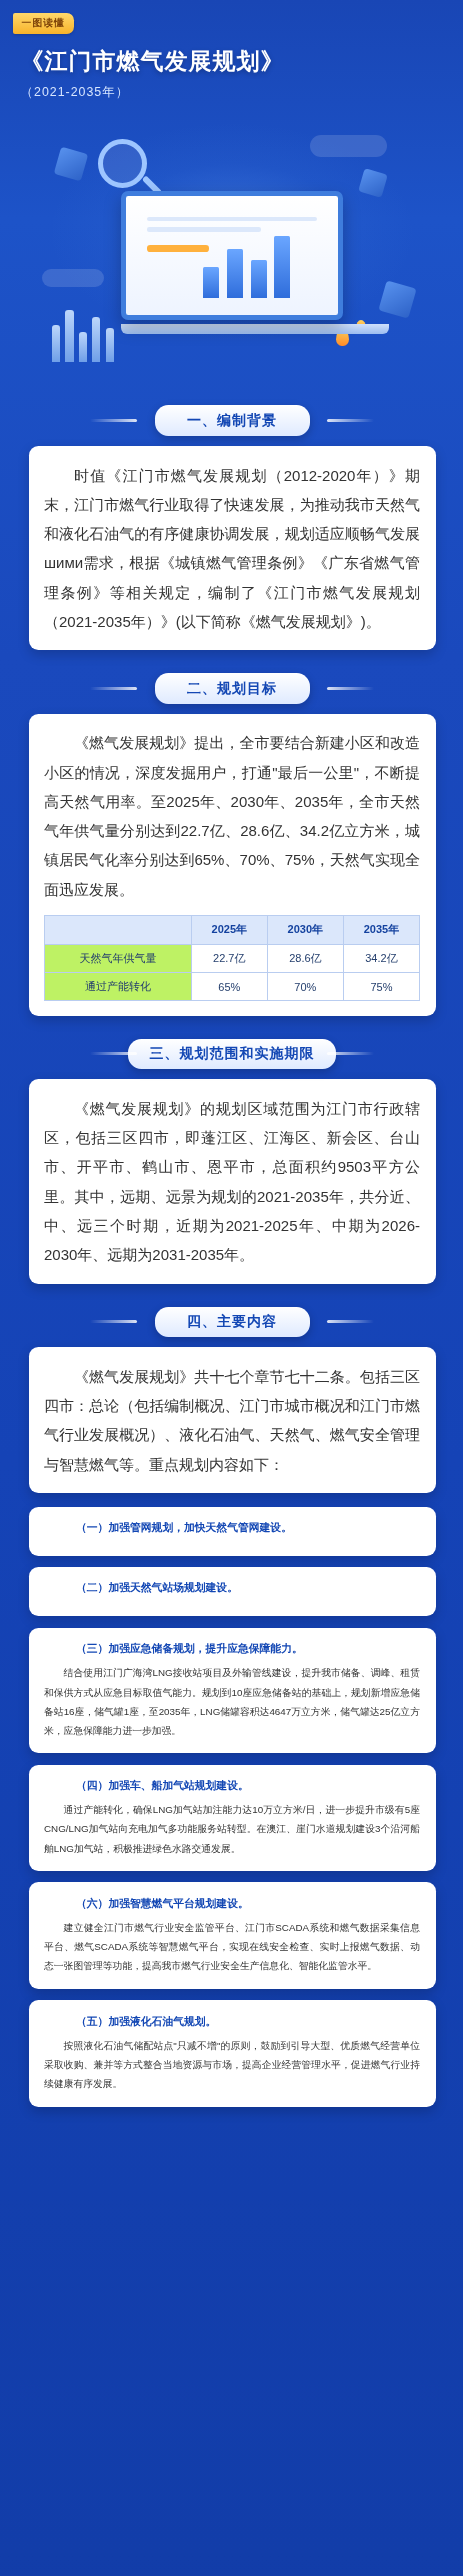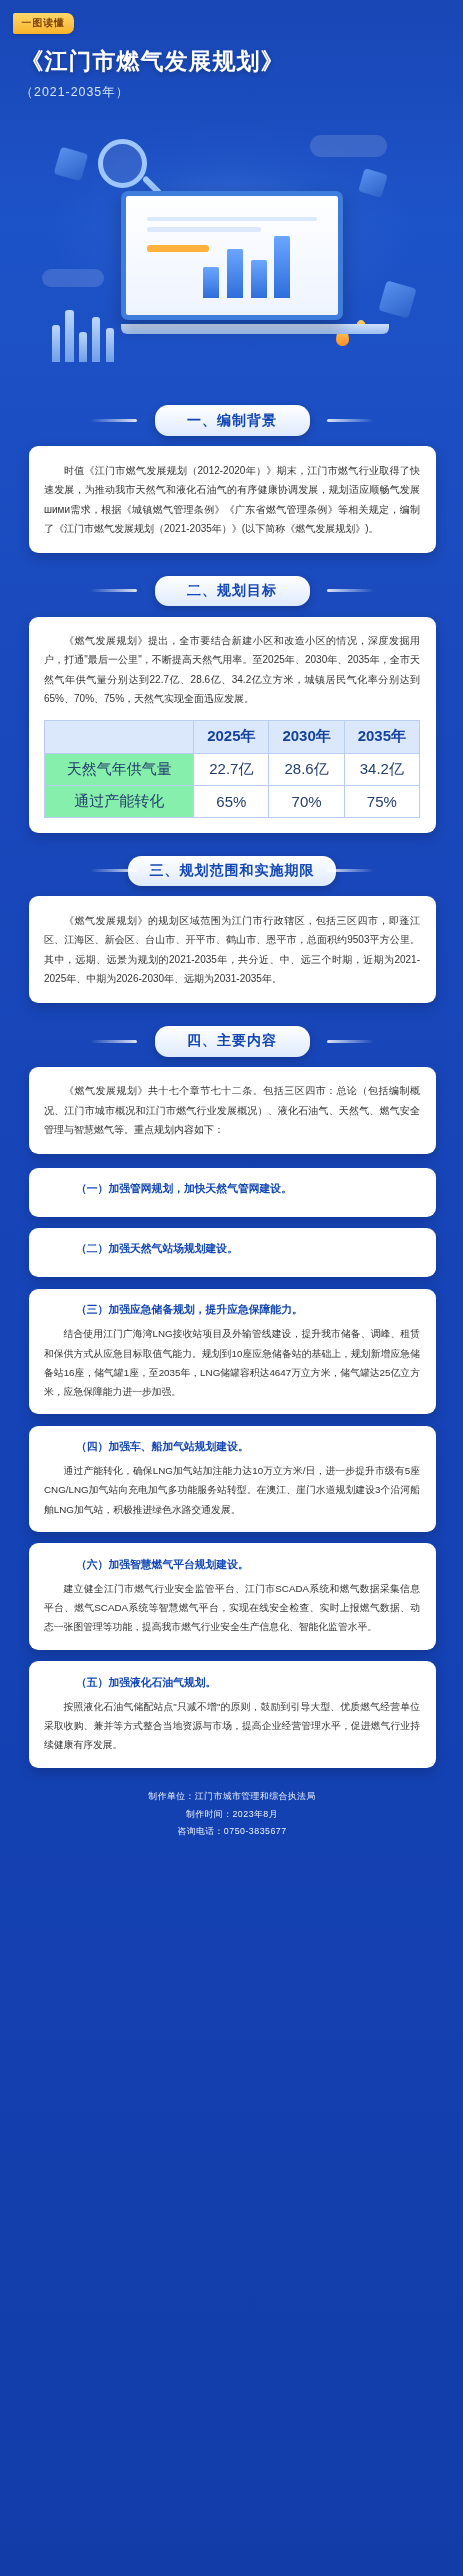--- a/index.html
+++ b/index.html
@@ -185,45 +185,45 @@
   .card {
     width: 407px;
     margin: 0 auto 13.4px;
     background: #ffffff;
     border-radius: 9.3px;
     padding: 14.4px 15.5px;
     box-shadow: 0 4.1px 11.3px rgba(0,0,0,0.18);
   }
   .card p {
     color: #333333;
-    font-size: 10px;
+    font-size: 15px;
     line-height: 1.95;
     text-align: justify;
     text-indent: 2em;
   }
   
   .tbl {
     width: 100%;
     border-collapse: collapse;
     margin-top: 11.3px;
-    font-size: 15px;
+    font-size: 11px;
   }
   .tbl th, .tbl td {
     border: 0.5px solid #b9cdf0;
     padding: 6.2px 4.1px;
     text-align: center;
     color: #26406e;
   }
   .tbl thead th {
     background: #dbe7fb;
     font-weight: bold;
     color: #14429f;
   }
   .tbl tbody th {
-    background: #86efac;
+    background: #bef264;
     font-weight: normal;
     text-align: center;
   }
   
   .item {
     width: 407px;
     margin: 0 auto 11.3px;
     background: #ffffff;
     border-radius: 9.3px;
     padding: 12.4px 15.5px 13.4px;
@@ -388,23 +388,18 @@
   <div class="item">
     <h3>（六）加强智慧燃气平台规划建设。</h3>
     <p>建立健全江门市燃气行业安全监管平台、江门市SCADA系统和燃气数据采集信息平台、燃气SCADA系统等智慧燃气平台，实现在线安全检查、实时上报燃气数据、动态一张图管理等功能，提高我市燃气行业安全生产信息化、智能化监管水平。</p>
   </div>
   <div class="item">
     <h3>（五）加强液化石油气规划。</h3>
     <p>按照液化石油气储配站点"只减不增"的原则，鼓励到引导大型、优质燃气经营单位采取收购、兼并等方式整合当地资源与市场，提高企业经营管理水平，促进燃气行业持续健康有序发展。</p>
   </div>
 
   
-  <div class="footer">
-    <div class="line">制作单位：江门市城市管理和综合执法局</div>
-    <div class="line">制作时间：2023年8月</div>
-    <div class="line">咨询电话：0750-3835677</div>
-  </div>
 
   
   
 
 </div>
 
 
 </body></html>

